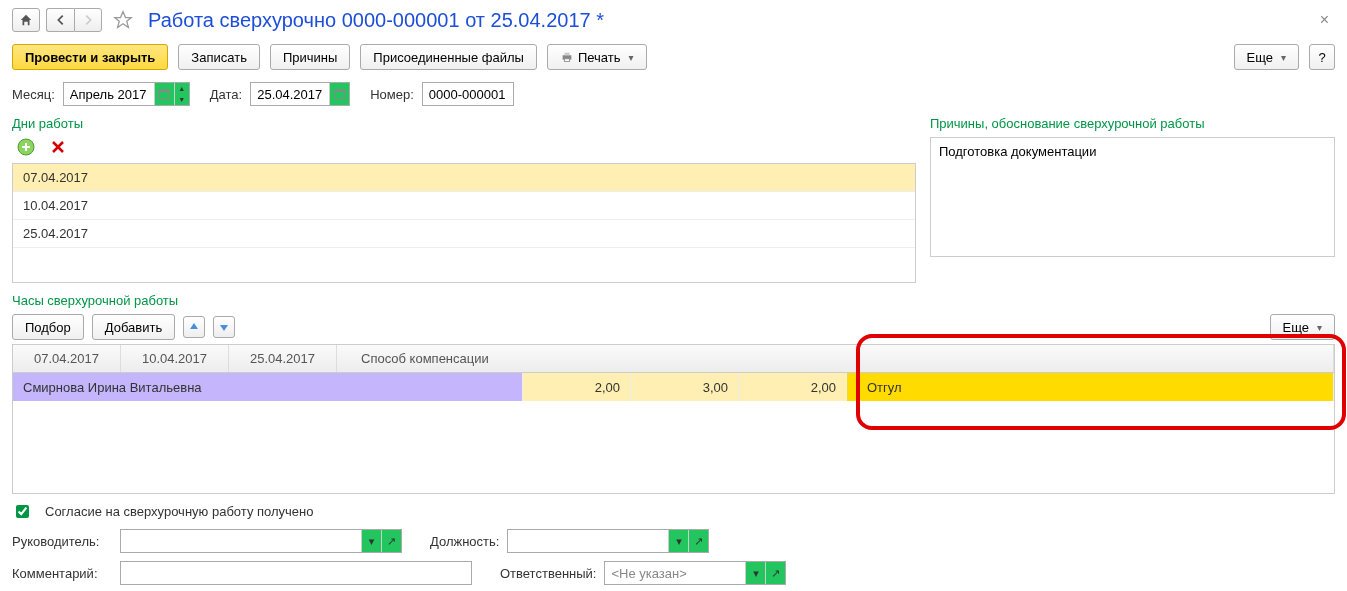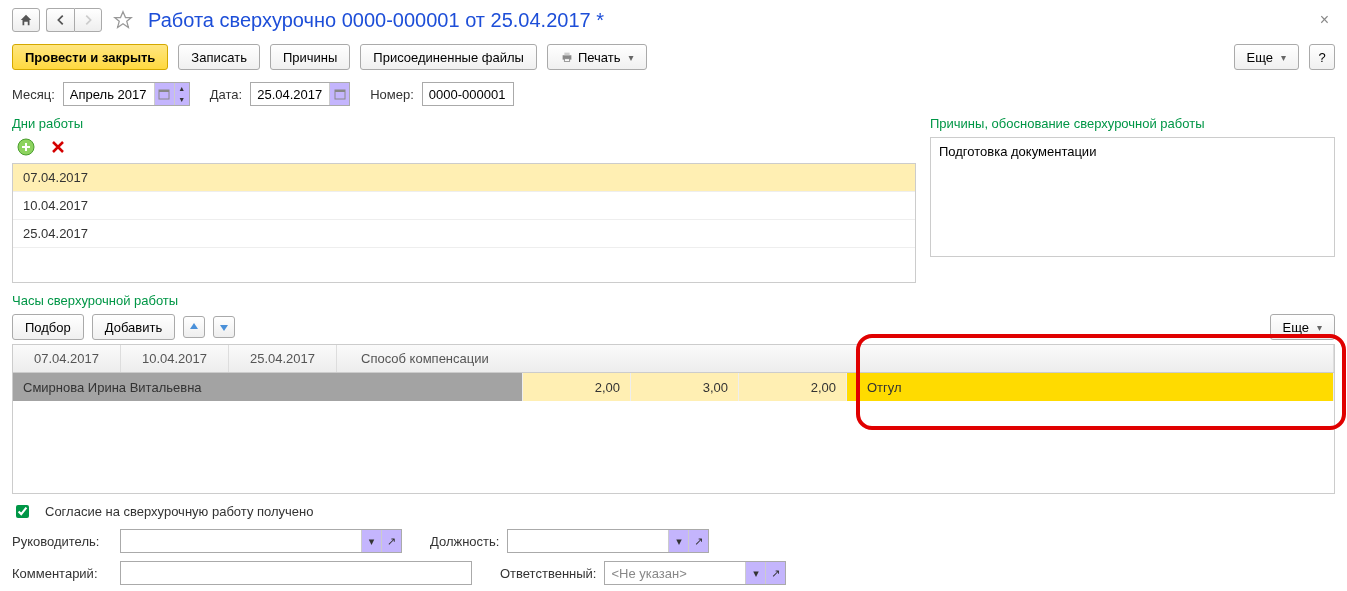--- a/index.html
+++ b/index.html
@@ -18,21 +18,21 @@
 
 .toolbar { display: flex; align-items: center; gap: 10px; margin-bottom: 12px; }
 .btn { height: 26px; padding: 0 12px; border: 1px solid #aaa; background: linear-gradient(#fff,#f0f0f0); border-radius: 3px; cursor: pointer; font-size: 13px; display: inline-flex; align-items: center; gap: 4px; }
 .btn-primary { background: linear-gradient(#ffe680,#ffd940); border-color: #d4a800; font-weight: bold; }
 .btn-drop::after { content: "▾"; font-size: 10px; margin-left: 4px; color: #666; }
 .btn-help { width: 26px; padding: 0; justify-content: center; }
 .spacer { flex: 1; }
 
 .form-row { display: flex; align-items: center; gap: 8px; margin-bottom: 10px; }
 .label { color: #333; }
-.input-wrap { display: flex; align-items: center; border: 1px solid #aaa; height: 24px; background: #c4b5fd; }
+.input-wrap { display: flex; align-items: center; border: 1px solid #aaa; height: 24px; background: #22c55e; }
 .input-wrap input { border: none; height: 22px; padding: 0 6px; font-size: 13px; outline: none; }
 .input-icon { width: 20px; height: 22px; border-left: 1px solid #ccc; display: flex; align-items: center; justify-content: center; cursor: pointer; font-size: 10px; }
 .spin-btns { display: flex; flex-direction: column; border-left: 1px solid #ccc; }
 .spin-btns div { height: 11px; width: 14px; font-size: 7px; display: flex; align-items: center; justify-content: center; cursor: pointer; }
 
 .two-col { display: flex; gap: 14px; margin-bottom: 10px; }
 .col-left { flex: 0 0 904px; }
 .col-right { flex: 1; }
 .section-title { color: #009646; margin-bottom: 6px; }
 .icon-row { display: flex; gap: 12px; margin-bottom: 6px; padding-left: 4px; }
@@ -49,21 +49,21 @@
 
 .grid-wrap { position: relative; }
 .grid { border: 1px solid #ccc; height: 150px; }
 .grid-head { display: flex; background: linear-gradient(#fafafa,#ededed); border-bottom: 1px solid #ccc; height: 28px; }
 .gh { padding: 6px 10px; border-right: 1px solid #ddd; color: #555; }
 .gh-emp { flex: 0 0 510px; }
 .gh-d { flex: 0 0 108px; text-align: center; }
 .gh-comp { flex: 1; padding-left: 24px; }
 .grid-row { display: flex; height: 28px; align-items: center; }
 .gc { padding: 0 10px; border-right: 1px solid #eee; height: 100%; display: flex; align-items: center; }
-.gc-emp { flex: 0 0 510px; background: #a3a3a3; }
+.gc-emp { flex: 0 0 510px; background: #c4b5fd; }
 .gc-d { flex: 0 0 108px; background: #ffefb3; justify-content: flex-end; }
 .gc-comp { flex: 1; background: #ffdb00; padding-left: 20px; }
 .highlight-box { position: absolute; border: 4px solid #e00000; border-radius: 16px; top: -10px; left: 844px; width: 490px; height: 96px; pointer-events: none; }
 
 .checkbox-row { display: flex; gap: 16px; margin: 10px 4px; }
 .checkbox-row input { accent-color: #009646; }
 
 .footer-row { display: flex; align-items: center; gap: 8px; margin-bottom: 8px; }
 .footer-row .input-wrap { flex: 0 0 auto; }
 .footer-row .input-wrap input { width: 240px; }

